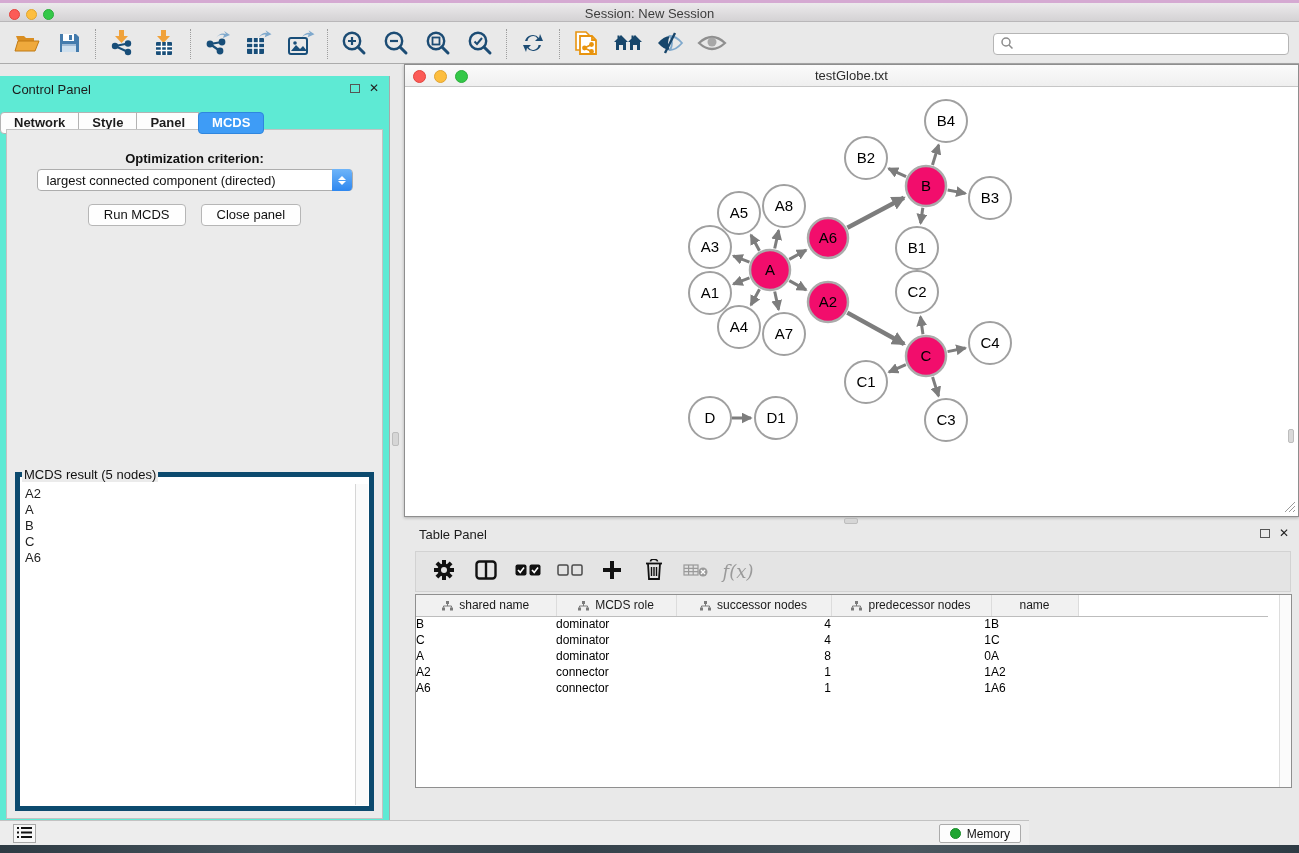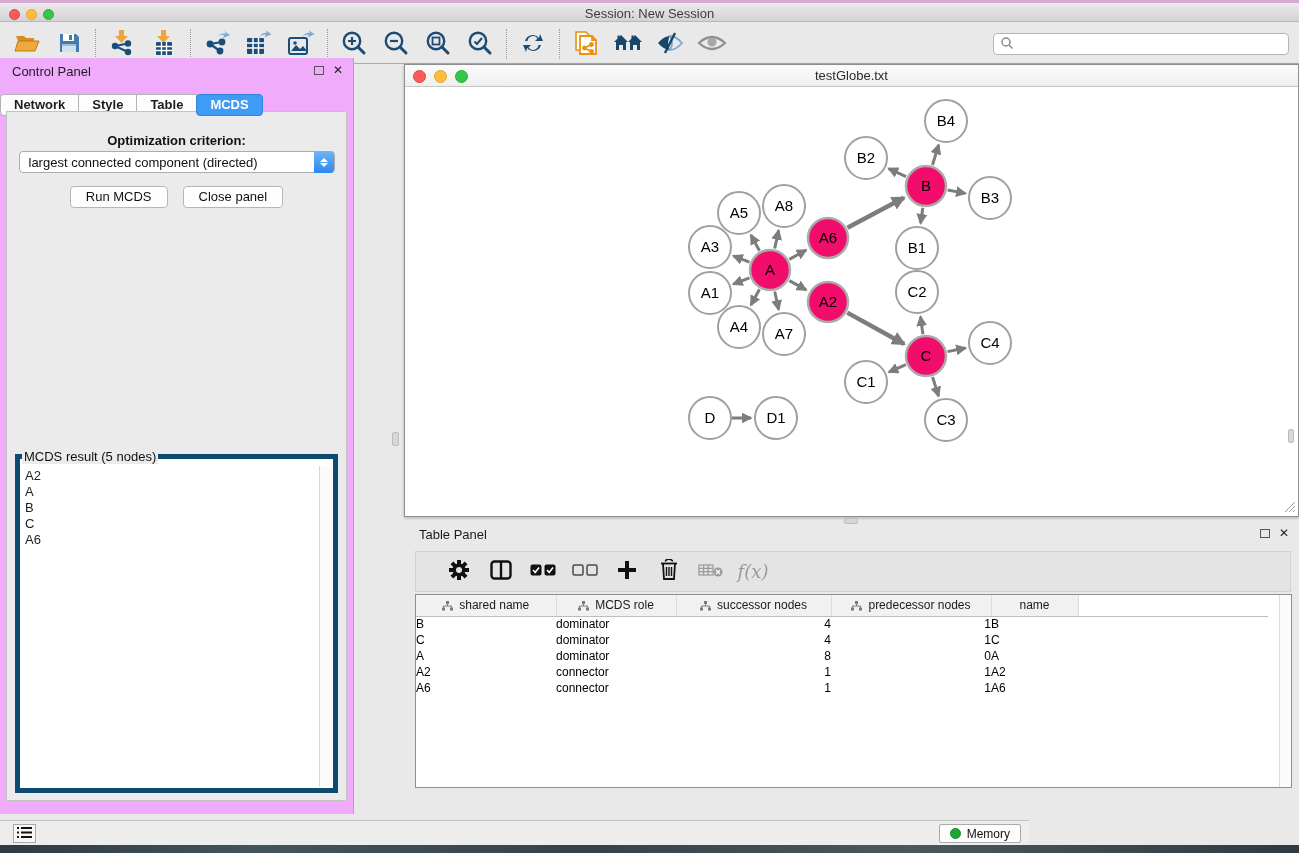--- a/index.html
+++ b/index.html
@@ -18,21 +18,21 @@
   
   .toolbar { position:absolute; left:0; top:25px; width:1299px; height:39px; background:#E9E9E9;
     border-bottom:1px solid #ABABAB; display:flex; align-items:center; padding:0 10px 0 6px; }
   .tbtn { width:42px; height:32px; display:flex; align-items:center; justify-content:center; flex:0 0 auto; }
   .tsep { width:0; height:30px; border-left:1px dotted #9d9d9d; margin:0 5px; flex:0 0 auto; }
   .searchbox { margin-left:auto; width:296px; height:22px; background:#fff; border:1px solid #b5b5b5; border-radius:4px;
     display:flex; align-items:center; padding:0 6px; }
   .searchbox input { border:none; outline:none; flex:1; font-size:12px; font-family:inherit; background:transparent; }
 
   
-  .control-panel { position:absolute; left:0; top:58px; width:354px; height:756px; background:#f0abfc; border-right:1px solid #A9A9A9; }
+  .control-panel { position:absolute; left:0; top:76px; width:390px; height:756px; background:#5eead4; border-right:1px solid #A9A9A9; }
   .right-area { position:absolute; left:391px; top:64px; width:908px; height:756px; background:#E9E9E9; }
 
   .panel-head { position:relative; height:24px; padding:6px 8px 0 12px; font-size:13px; color:#1c1c1c; }
   .panel-icons { position:absolute; right:10px; top:7px; display:flex; gap:9px; align-items:center; }
   .float-icon { width:10px; height:9px; border:1.5px solid #555; display:inline-block; }
   .close-icon { font-weight:bold; font-size:12px; color:#222; line-height:10px; }
 
   
   .cp-tabs { display:flex; margin-top:12px; }
   .seg { border:1px solid #b3b3b3; background:#FDFDFD; color:#1c1c1c; padding:2px 13px 3px; margin-left:-1px;
@@ -73,21 +73,21 @@
   .graph-label { font-size:15px; fill:#000; }
 
   .divider-h { position:absolute; left:0; top:453px; width:908px; height:5px; }
   .divider-handle-h { position:absolute; left:453px; top:454px; width:14px; height:6px; background:#D6D6D6; border:1px solid #BDBDBD; border-radius:2px; }
   .divider-handle-v { position:absolute; left:1px; top:368px; width:7px; height:14px; background:#D6D6D6; border:1px solid #BDBDBD; border-radius:2px; }
   .divider-handle-v2 { position:absolute; right:4px; top:364px; width:6px; height:14px; background:#D9D9D9; border:1px solid #BDBDBD; border-radius:2px; }
 
   
   .table-panel { position:absolute; left:0; top:457px; width:908px; height:299px; }
   .tp-toolbar { position:absolute; left:24px; right:8px; top:30px; height:41px; background:#E4E4E4; border:1px solid #D2D2D2;
-    display:flex; align-items:center; padding-left:25px; gap:6px; }
+    display:flex; align-items:center; padding-left:10px; gap:6px; }
   .tpbtn { width:36px; height:32px; display:flex; align-items:center; justify-content:center; }
   .fx { font-family:"DejaVu Serif","Liberation Serif",serif; font-style:italic; font-size:18px; color:#9a9a9a; }
 
   .table-box { position:absolute; left:24px; right:7px; top:73px; height:194px; background:#fff; border:1px solid #8f8f8f; overflow:hidden; }
   table.datatable { border-collapse:collapse; table-layout:fixed; width:852px; font-size:12px; }
   table.datatable col.c0 { width:140px; } table.datatable col.c1 { width:120px; }
   table.datatable col.c2 { width:155px; } table.datatable col.c3 { width:160px; }
   table.datatable col.c4 { width:87px; }  table.datatable col.cf { width:190px; }
   table.datatable th { height:21px; background:#F1F1F1; border-bottom:1px solid #BDBDBD; border-right:1px solid #DCDCDC;
     font-weight:normal; color:#1a1a1a; text-align:center; white-space:nowrap; overflow:hidden; }
@@ -271,21 +271,21 @@
   <div class="panel-head">
     <span>Control Panel</span>
     <span class="panel-icons">
       <span class="float-icon"></span>
       <span class="close-icon">✕</span>
     </span>
   </div>
   <div class="cp-tabs" id="cp-tabs">
       <div class="seg">Network</div>
       <div class="seg">Style</div>
-      <div class="seg">Table</div>
+      <div class="seg">Panel</div>
       <div class="seg active">MCDS</div>
     </div>
   <div class="cp-box">
     <div class="opt-label">Optimization criterion:</div>
     <div class="dropdown">
       <span>largest connected component (directed)</span>
       <span class="dd-stepper">
           <i class="dd-up"></i>
           <i class="dd-down"></i>
         </span>

